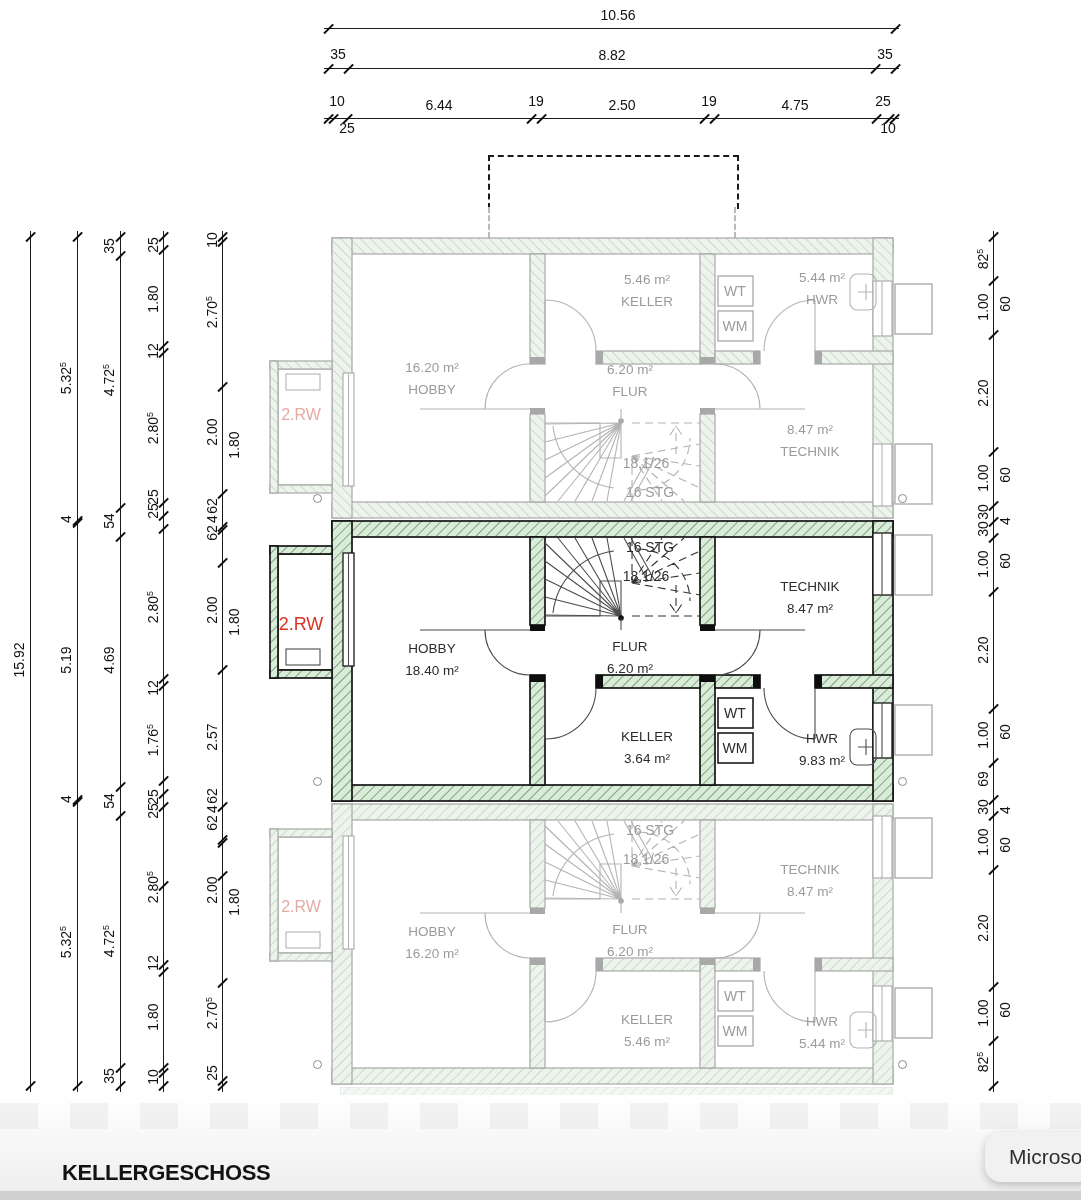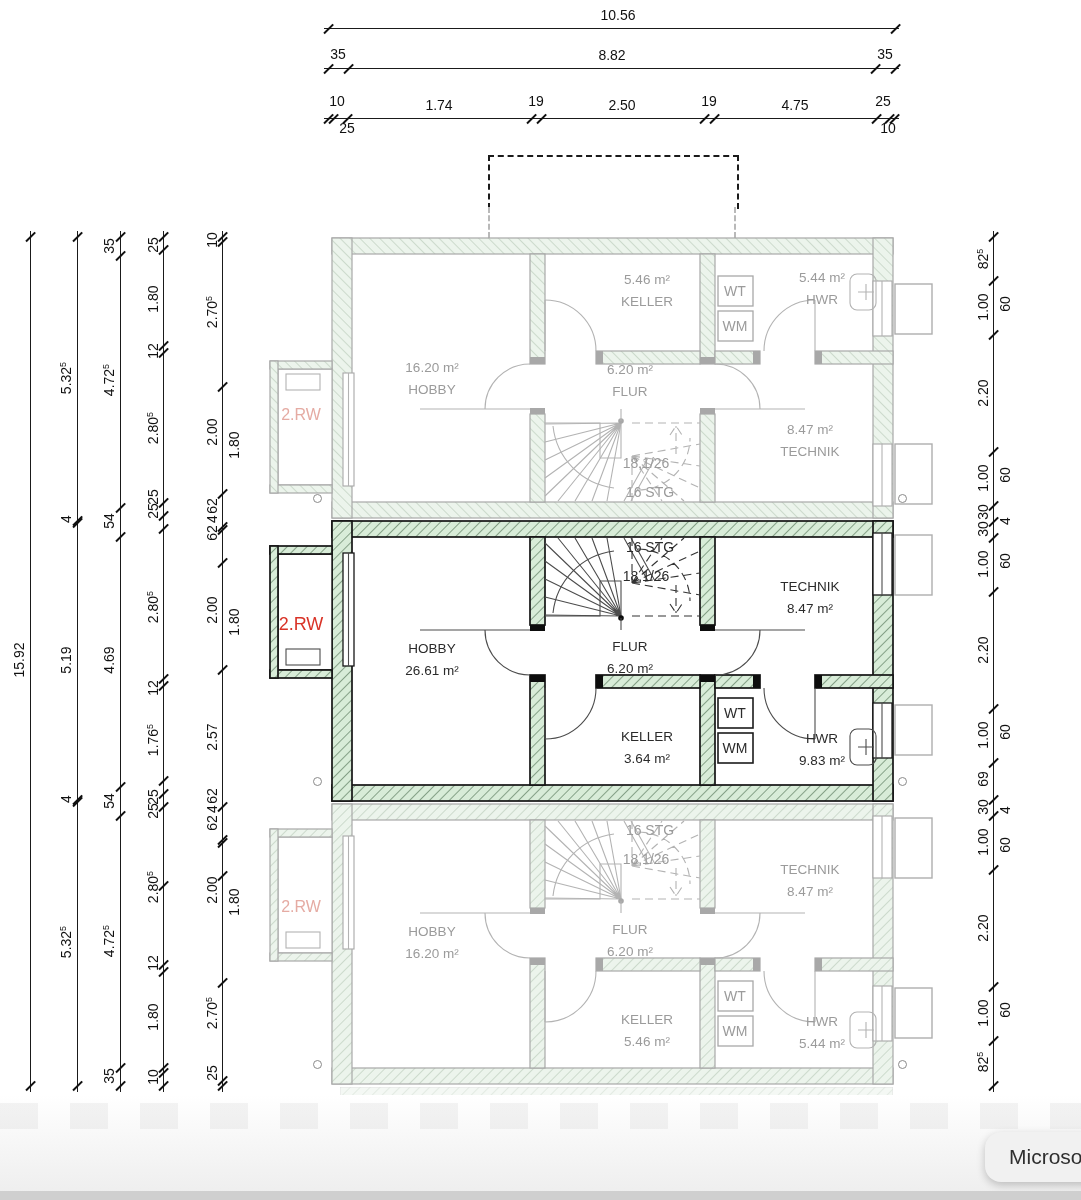--- a/index.html
+++ b/index.html
@@ -92,21 +92,21 @@
       <div class="tick" style="left: 326.5px; top: 117.7px;"></div>
       <div class="tick" style="left: 340.5px; top: 117.7px;"></div>
       <div class="tick" style="left: 524.5px; top: 117.7px;"></div>
       <div class="tick" style="left: 534.5px; top: 117.7px;"></div>
       <div class="tick" style="left: 697.5px; top: 117.7px;"></div>
       <div class="tick" style="left: 707.5px; top: 117.7px;"></div>
       <div class="tick" style="left: 869.5px; top: 117.7px;"></div>
       <div class="tick" style="left: 882.5px; top: 117.7px;"></div>
       <div class="tick" style="left: 887.5px; top: 117.7px;"></div>
       <div class="dim-label" style="left: 337px; top: 101px;">10</div>
-      <div class="dim-label" style="left: 439px; top: 105px;">1.74</div>
+      <div class="dim-label" style="left: 439px; top: 105px;">6.44</div>
       <div class="dim-label" style="left: 536px; top: 101px;">19</div>
       <div class="dim-label" style="left: 622px; top: 105px;">2.50</div>
       <div class="dim-label" style="left: 709px; top: 101px;">19</div>
       <div class="dim-label" style="left: 795px; top: 105px;">4.75</div>
       <div class="dim-label" style="left: 883px; top: 101px;">25</div>
       <div class="dim-label" style="left: 347px; top: 128px;">25</div>
       <div class="dim-label" style="left: 888px; top: 128px;">10</div>
       <div class="chain-line-v" style="left: 30px; top: 231px; height: 861px;"></div>
       <div class="tick" style="left: 24px; top: 236.2px;"></div>
       <div class="tick" style="left: 24px; top: 1085.2px;"></div>
@@ -425,21 +425,21 @@
 
       <rect class="w2" x="386" y="177" width="35" height="30"></rect>
       <rect class="w2" x="386" y="212" width="35" height="30"></rect>
       <g>
         <rect class="t" x="518" y="208" width="26" height="36" rx="7" fill="#fff"></rect>
         <path class="t" d="M526 226 H542 M534 218 V234"></path>
       </g>
     </svg>
 
     <span class="rl" style="left: 100px; top: 128px;">HOBBY</span>
-    <span class="rl" style="left: 100px; top: 150px;">26.61 m²</span>
+    <span class="rl" style="left: 100px; top: 150px;">18.40 m²</span>
     <span class="rl" style="left: 298px; top: 126px;">FLUR</span>
     <span class="rl" style="left: 298px; top: 148px;">6.20 m²</span>
     <span class="rl" style="left: 478px; top: 66px;">TECHNIK</span>
     <span class="rl" style="left: 478px; top: 88px;">8.47 m²</span>
     <span class="rl" style="left: 315px; top: 216px;">KELLER</span>
     <span class="rl" style="left: 315px; top: 238px;">3.64 m²</span>
     <span class="rl" style="left: 490px; top: 218px;">HWR</span>
     <span class="rl" style="left: 490px; top: 240px;">9.83 m²</span>
     <span class="rl small" style="left: 318px; top: 26px;">16 STG</span>
     <span class="rl small" style="left: 314px; top: 55px;">18,1/26</span>
@@ -548,17 +548,18 @@
     <div class="drain" style="left:566px;top:256px;"></div>
   </div>
     </div>
 
   <svg class="ground-strip" viewBox="0 0 553 14" preserveAspectRatio="none">
     <rect x="0" y="0" width="553" height="14" fill="url(#hatch-i)" stroke="#c9c9c9" stroke-width="1"></rect>
   </svg>
 
   <div class="bottom-zone"></div>
   <div class="smudge"></div>
+  <div class="page-title">KELLERGESCHOSS</div>
   <div class="overlay-btn">
     <span>Microso</span>
   </div>
   <div class="bottom-bar"></div>
 </div>
 
 </body></html>

